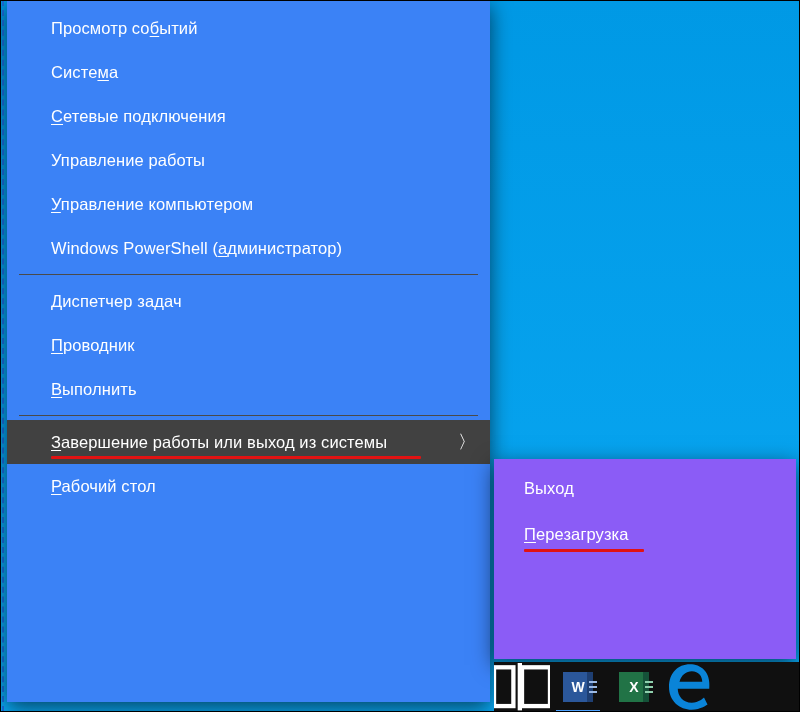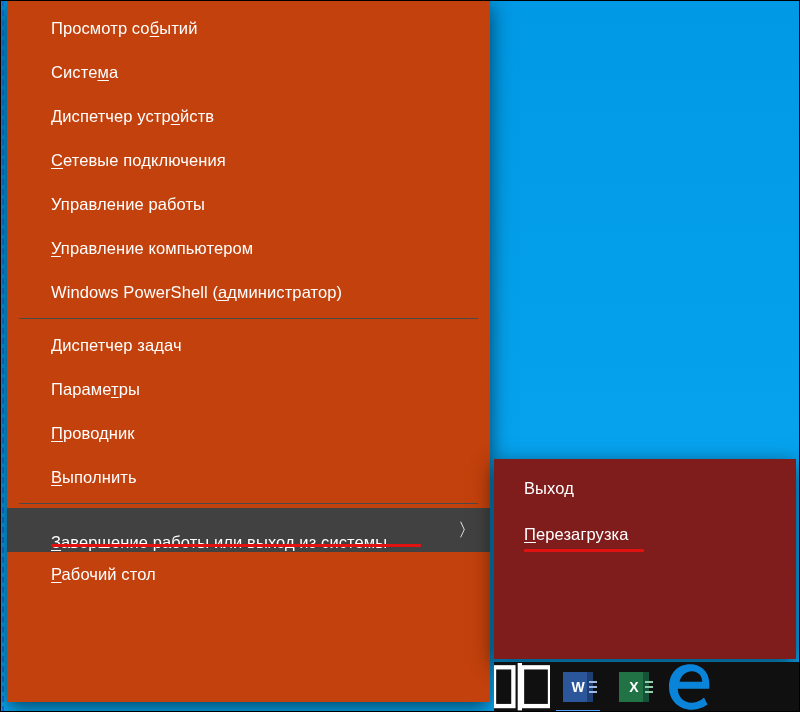--- a/index.html
+++ b/index.html
@@ -12,56 +12,56 @@
   }
 
   
   .left-edge-dashed {
     position: absolute; left: 2px; top: 0; width: 0; height: 712px;
     border-left: 2px dashed #1a6fe0;
   }
 
   .main-menu {
     position: absolute; left: 7px; top: 0; width: 483px; height: 702px;
-    background: #c2410c;
+    background: #3b82f6;
     box-shadow: 0 6px 20px rgba(0,0,0,0.6);
   }
   .main-menu .inner { padding: 6px 0 2px 0; }
 
   .menu-item {
     position: relative;
     height: 44px;
     display: flex; align-items: center;
     padding: 0 28px 0 44px;
     color: #ffffff;
     font-size: 16.5px;
     letter-spacing: 0.1px;
     cursor: default;
     white-space: nowrap;
   }
-  .menu-item.hovered { background: #414141; align-items: flex-end; }
+  .menu-item.hovered { background: #414141; }
   .menu-item .label u { text-decoration: underline; text-underline-offset: 2px; }
   .menu-item .arrow {
     position: absolute; right: 14px; top: 50%; transform: translateY(-50%);
     color: #ffffff; font-size: 18px;
   }
 
   .sep {
     height: 1px; margin: 4px 12px 4px 12px;
     background: #4a4a4a;
   }
 
   .redline {
     position: absolute; height: 3px; background: #e11212; border-radius: 1px;
   }
 
   
   .sub-menu {
     position: absolute; left: 494px; top: 459px; width: 302px; height: 200px;
-    background: #7f1d1d;
+    background: #8b5cf6;
     box-shadow: 0 6px 20px rgba(0,0,0,0.6);
   }
   .sub-menu .menu-item { height: 46px; padding-left: 30px; }
   .sub-menu .inner { padding: 6px 0; }
 
   
   .taskbar {
     position: absolute; left: 494px; top: 662px; width: 306px; height: 50px;
     background: #101010;
     display: flex; align-items: center;
@@ -102,40 +102,34 @@
 
 <div class="main-menu">
   <div class="inner" id="main-menu-inner">
       <div class="menu-item">
         <span class="label">Просмотр со<u>б</u>ытий</span>
       </div>
       <div class="menu-item">
         <span class="label">Систе<u>м</u>а</span>
       </div>
       <div class="menu-item">
-        <span class="label">Диспетчер устр<u>о</u>йств</span>
-      </div>
-      <div class="menu-item">
         <span class="label"><u>С</u>етевые подключения</span>
       </div>
       <div class="menu-item">
         <span class="label">Управление работы</span>
       </div>
       <div class="menu-item">
         <span class="label"><u>У</u>правление компьютером</span>
       </div>
       <div class="menu-item">
         <span class="label">Windows PowerShell (<u>а</u>дминистратор)</span>
       </div>
       <div class="sep"></div>
       <div class="menu-item">
         <span class="label"><u>Д</u>испетчер задач</span>
-      </div>
-      <div class="menu-item">
-        <span class="label">Параме<u>т</u>ры</span>
       </div>
       <div class="menu-item">
         <span class="label"><u>П</u>роводник</span>
       </div>
       <div class="menu-item">
         <span class="label"><u>В</u>ыполнить</span>
       </div>
       <div class="sep"></div>
       <div class="menu-item hovered">
         <span class="label"><u>З</u>авершение работы или выход из системы</span>

